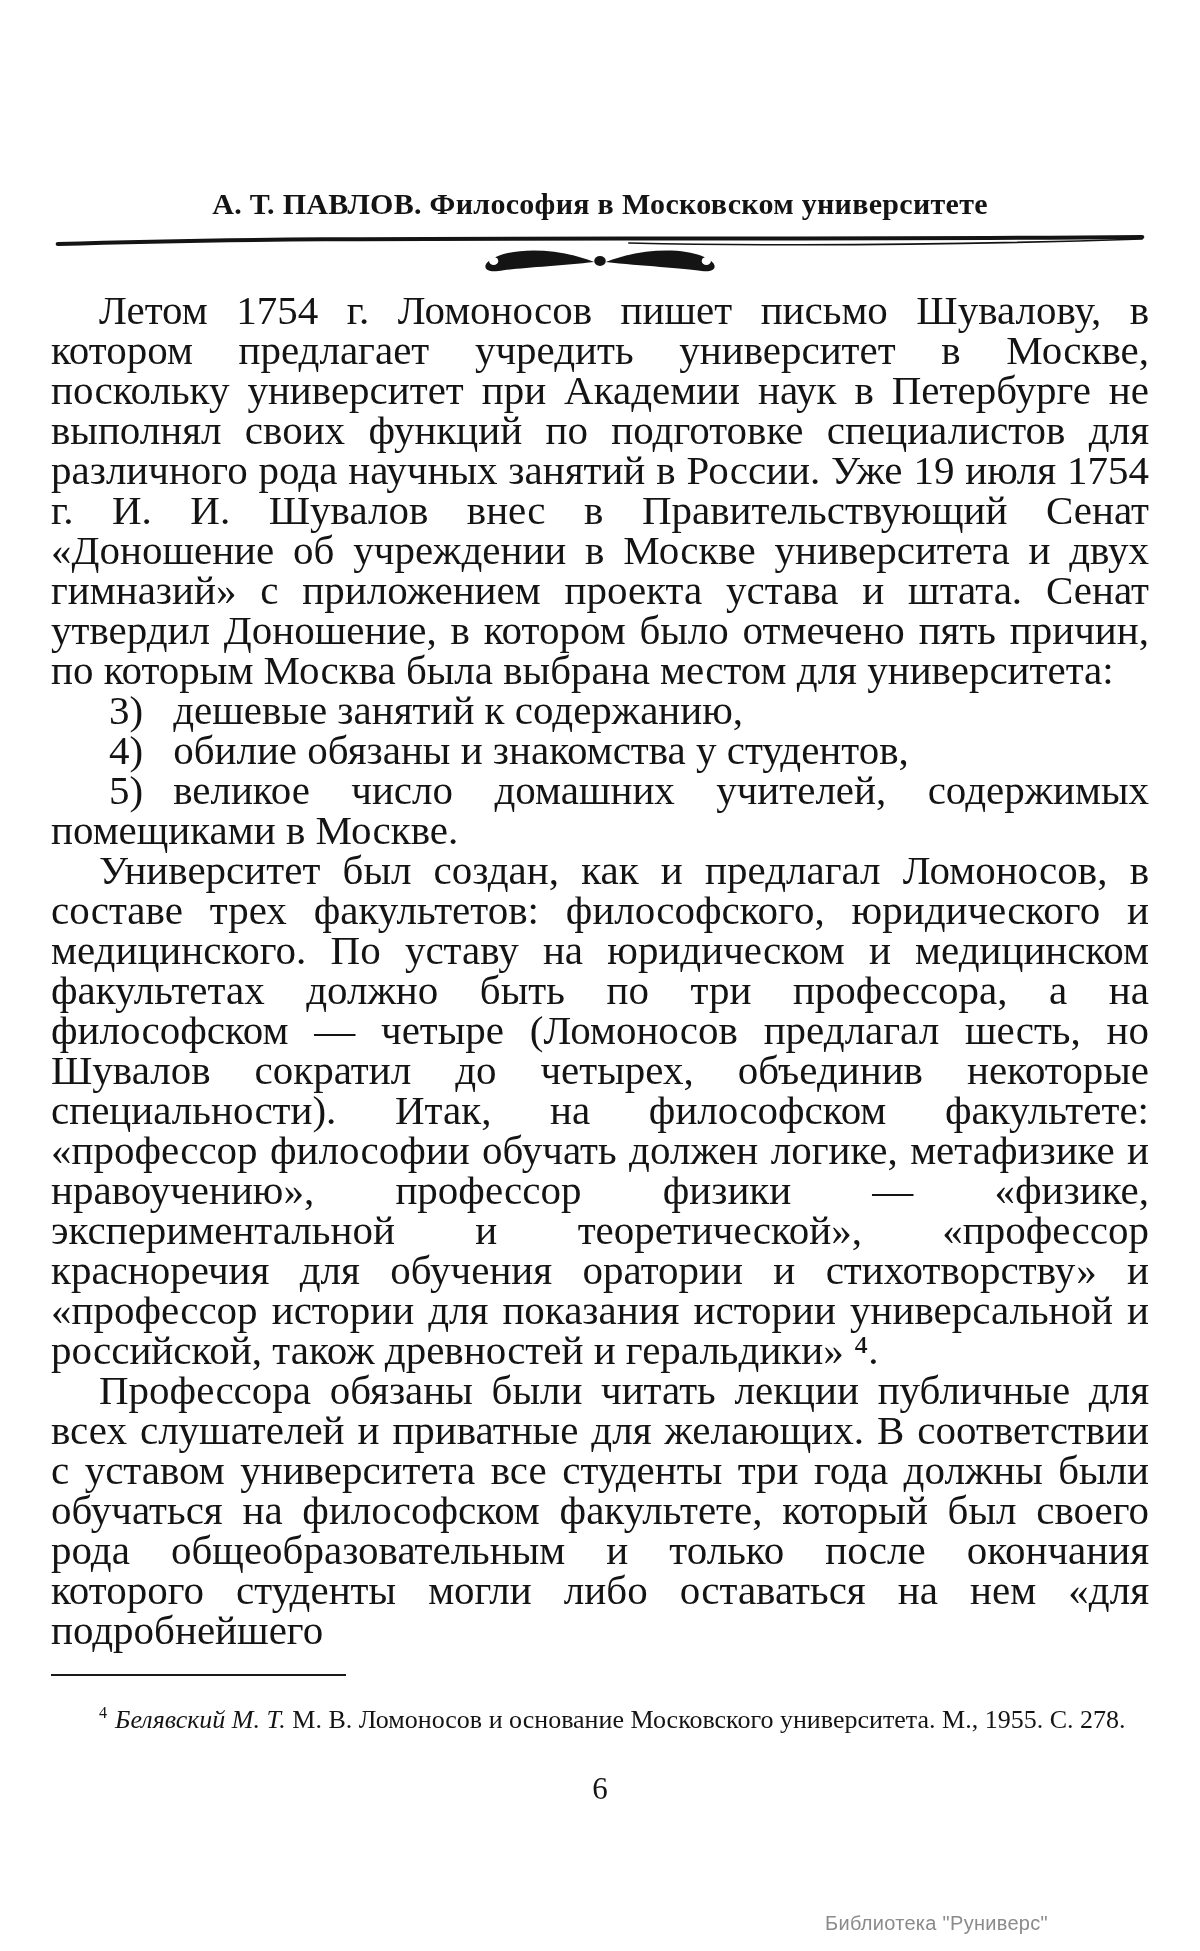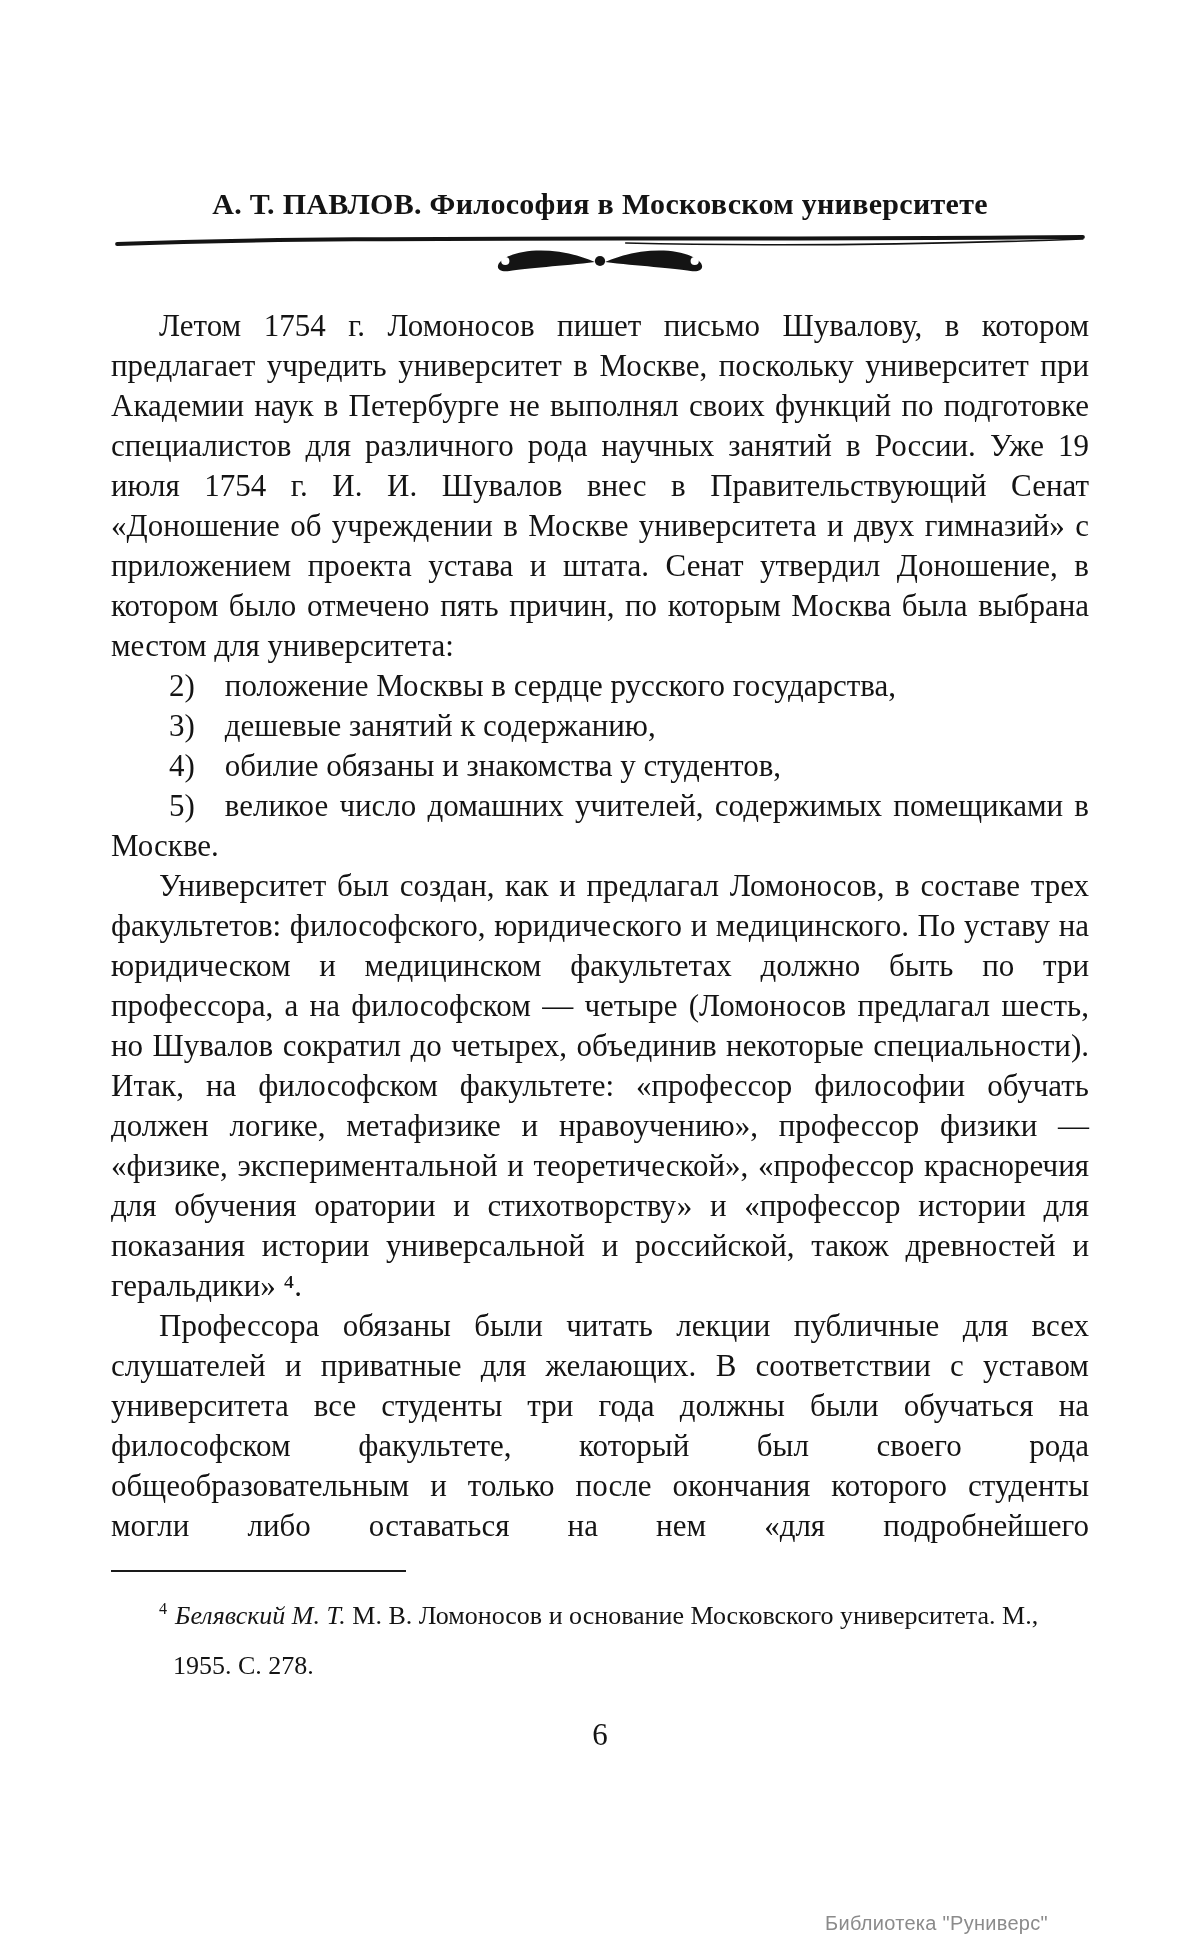--- a/index.html
+++ b/index.html
@@ -5,21 +5,21 @@
   html, body {
     margin: 0;
     padding: 0;
     background: #ffffff;
   }
   .sheet {
     position: relative;
     width: 1200px;
     height: 1951px;
     box-sizing: border-box;
-    padding: 0 111px;
+    padding: 0 51px;
     overflow: hidden;
     background: #ffffff;
     color: #141414;
     font-family: "Liberation Serif", "DejaVu Serif", serif;
   }
   
   .running-title {
     margin-top: 186px;
     font-size: 30px;
     line-height: 36px;
@@ -28,22 +28,22 @@
     letter-spacing: 0.3px;
   }
   .ornament {
     display: block;
     margin: 8px auto 0 auto;
     width: 100%;
     height: 48px;
   }
   
   .body-text {
-    margin-top: 28px;
-    font-size: 31px;
+    margin-top: 12px;
+    font-size: 41px;
     line-height: 40px;
     text-align: justify;
     hyphens: auto;
   }
   .para {
     margin: 0;
     text-indent: 48px;
   }
   .para.continued {
     text-align-last: justify;
@@ -117,21 +117,20 @@
         <circle cx="567" cy="31" r="4" fill="#ffffff"></circle>
         <circle cx="475" cy="31" r="5" fill="#141414"></circle>
       </g>
     </svg>
   </header>
 
   <main class="body-text">
     <p class="para">Летом 1754 г. Ломоносов пишет письмо Шувалову, в котором предлагает учредить университет в Москве, поскольку университет при Академии наук в Петербурге не выполнял своих функций по подготовке специалистов для различного рода научных занятий в России. Уже 19 июля 1754 г. И. И. Шувалов внес в Правительствующий Сенат «Доношение об учреждении в Москве университета и двух гимназий» с приложением проекта устава и штата. Сенат утвердил Доношение, в котором было отмечено пять причин, по которым Москва была выбрана местом для университета:</p>
 
     <div class="reasons-list">
-      <div class="list-item"><span class="num">2)</span><span>положение Москвы в сердце русского государства,</span></div>
       <div class="list-item"><span class="num">3)</span><span>дешевые занятий к содержанию,</span></div>
       <div class="list-item"><span class="num">4)</span><span>обилие обязаны и знакомства у студентов,</span></div>
       <div class="list-item"><span class="num">5)</span><span>великое число домашних учителей, содержимых помещиками в Москве.</span></div>
     </div>
 
     <p class="para">Университет был создан, как и предлагал Ломоносов, в составе трех факультетов: философского, юридического и медицинского. По уставу на юридическом и медицинском факультетах должно быть по три профессора, а на философском — четыре (Ломоносов предлагал шесть, но Шувалов сократил до четырех, объединив некоторые специальности). Итак, на философском факультете: «профессор философии обучать должен логике, метафизике и нравоучению», профессор физики — «физике, экспериментальной и теоретической», «профессор красноречия для обучения оратории и стихотворству» и «профессор истории для показания истории универсальной и российской, також древностей и геральдики» ⁴.</p>
     <p class="para continued">Профессора обязаны были читать лекции публичные для всех слушателей и приватные для желающих. В соответствии с уставом университета все студенты три года должны были обучаться на философском факультете, который был своего рода общеобразовательным и только после окончания которого студенты могли либо оставаться на нем «для подробнейшего</p>
   </main>
 
   <footer class="footnote-block">

